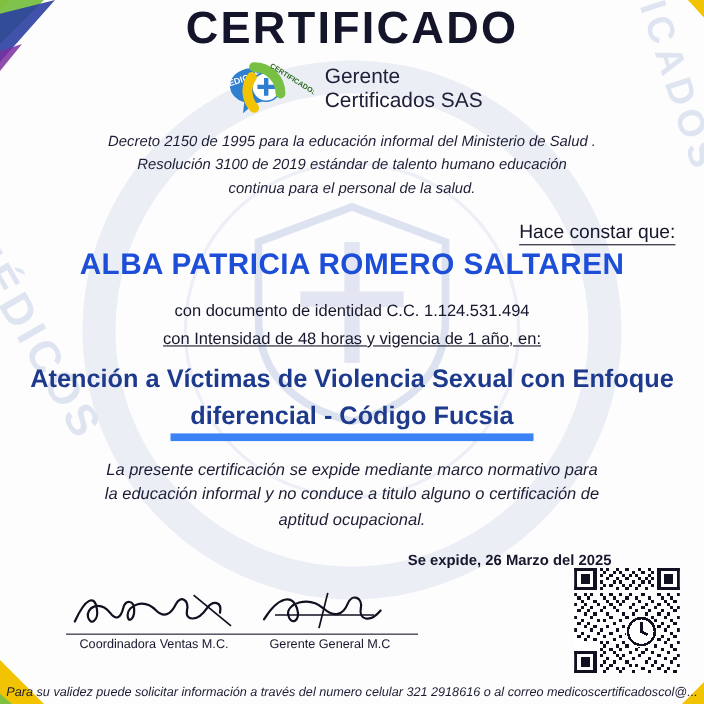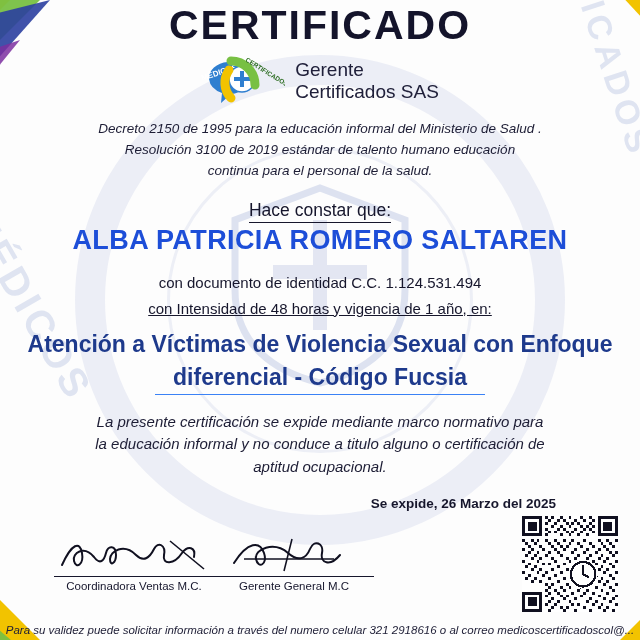--- a/index.html
+++ b/index.html
@@ -159,20 +159,21 @@
     font-size: 13.5px;
     line-height: 1.55;
     font-style: italic;
     color: #1d1d35;
   }
 
   .hace {
     margin-top: 18px;
     font-size: 17.5px;
     color: #16162c;
+    text-align: right;
   }
   .hace .u {
     border-bottom: 1.5px solid #16162c;
     padding-bottom: 2px;
   }
 
   .name {
     margin-top: 4px;
     font-size: 27px;
     font-weight: bold;
@@ -202,21 +203,21 @@
     margin-top: 12px;
     font-size: 23px;
     font-weight: bold;
     color: #1e3a8c;
     line-height: 1.35;
     white-space: nowrap;
   }
   .course-l2 {
     display: block;
     margin-top: 2px;
-    border-bottom: 1px solid #3b82f6;
+    border-bottom: 7px solid #3b82f6;
     width: 330px;
     margin-left: auto;
     margin-right: auto;
     padding-bottom: 1px;
   }
 
   .disclaimer {
     margin: 16px auto 0;
     width: 470px;
     font-size: 15px;
@@ -230,25 +231,25 @@
     text-align: right;
     padding-right: 58px;
     font-size: 13.5px;
     font-weight: bold;
     color: #16162c;
   }
 
   
   .sigrow {
     position: absolute;
-    left: 54px;
+    left: 40px;
     bottom: 48px;
     width: 360px;
     display: flex;
-    justify-content: flex-start;
+    justify-content: center;
     z-index: 6;
   }
   .sigblock {
     width: 160px;
     text-align: center;
   }
   .sigimg {
     height: 40px;
     display: block;
     margin: 0 auto;

